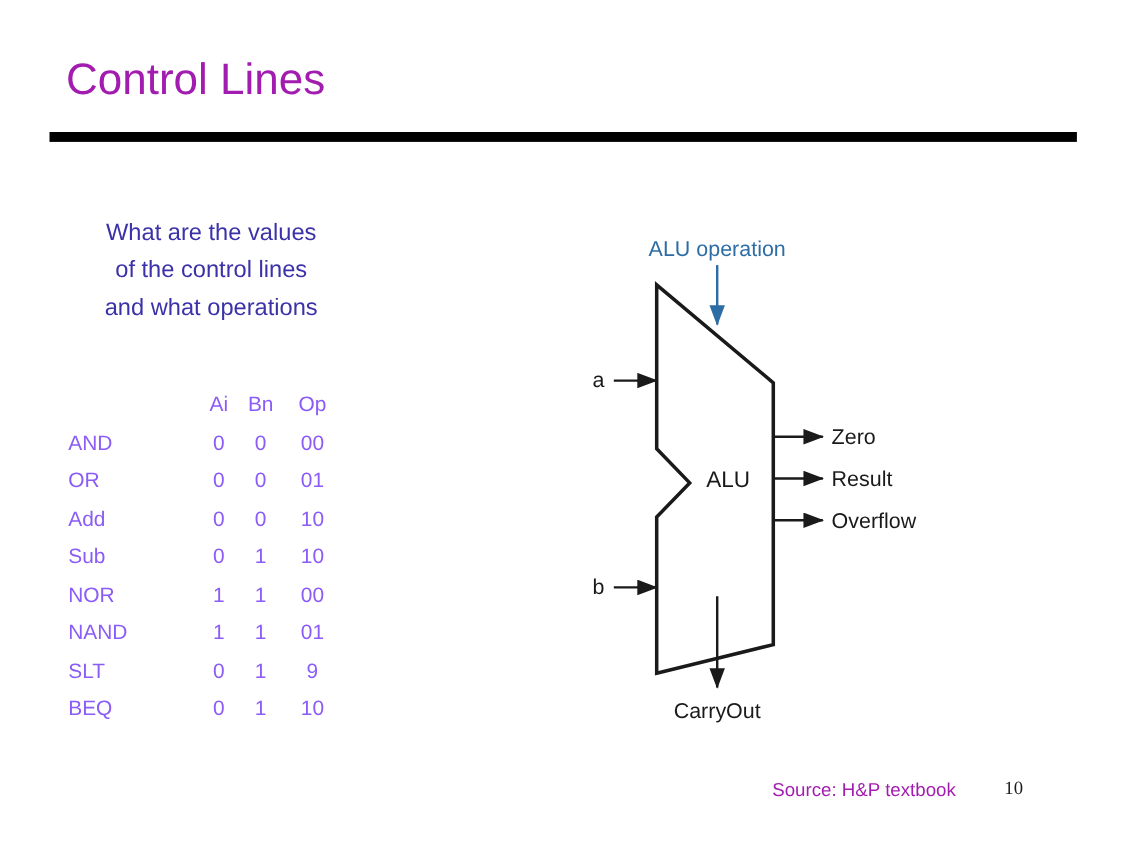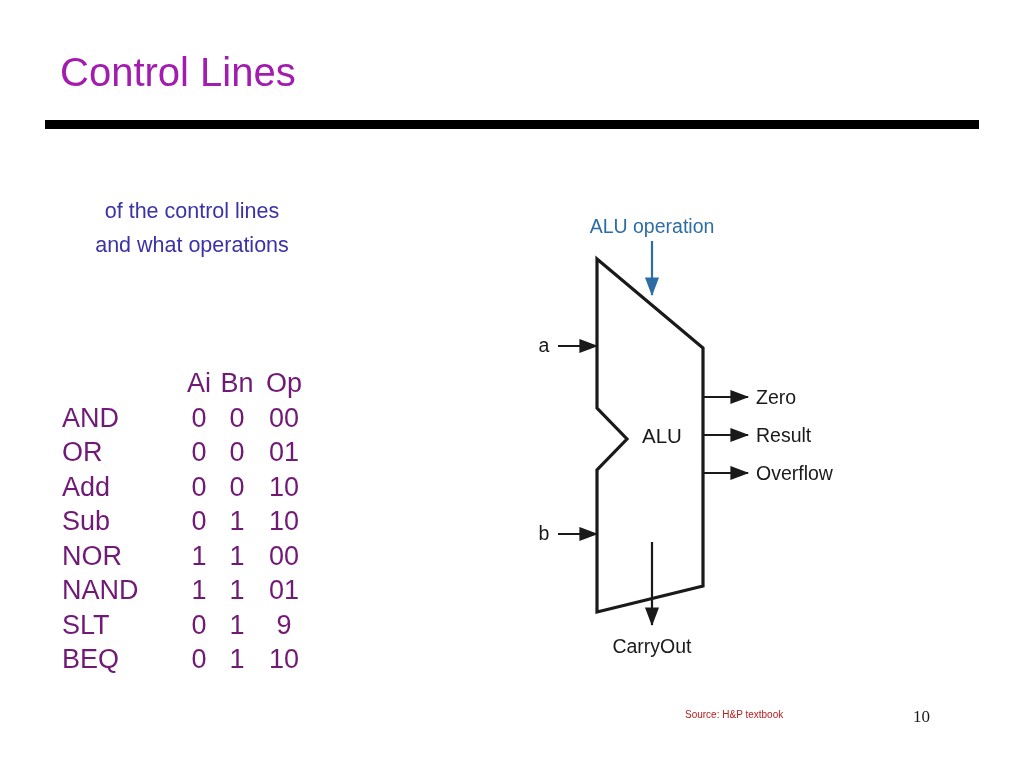--- a/index.html
+++ b/index.html
@@ -48,23 +48,23 @@
     font-size: 21.5px;
     line-height: 34px;
     font-weight: 400;
   }
   #question-block div { white-space: nowrap; }
 
   
   #control-table {
     position: absolute;
     left: 62px;
-    top: 366px;
-    color: #701a75;
-    font-size: 27px;
+    top: 352px;
+    color: #8b5cf6;
+    font-size: 19px;
     line-height: 34.5px;
     border-collapse: collapse;
   }
   #control-table td, #control-table th {
     padding: 0;
     font-weight: 400;
     height: 34.5px;
     vertical-align: middle;
   }
   #control-table .op-name {
@@ -90,43 +90,44 @@
     left: 500px;
     top: 195px;
     width: 420px;
     height: 470px;
   }
   #alu-figure svg { display: block; }
 
   
   #source-note {
     position: absolute;
-    left: 685px;
+    left: 702px;
     top: 709px;
-    font-size: 10px;
-    color: #b91c1c;
+    font-size: 17px;
+    color: #a21caf;
     white-space: nowrap;
   }
   #slide-number {
     position: absolute;
     left: 913px;
     top: 707px;
     font-family: "Liberation Serif", serif;
     font-size: 17px;
     color: #1a1a1a;
   }
 </style>
 </head>
 <body>
 
 <div id="slide-title">Control Lines</div>
 
 <div id="title-rule"></div>
 
 <div id="question-block">
+  <div>What are the values</div>
   <div>of the control lines</div>
   <div>and what operations</div>
 </div>
 
 <table id="control-table">
   <thead>
     <tr>
       <td class="op-name"></td>
       <td class="col-val">Ai</td>
       <td class="col-val">Bn</td>

